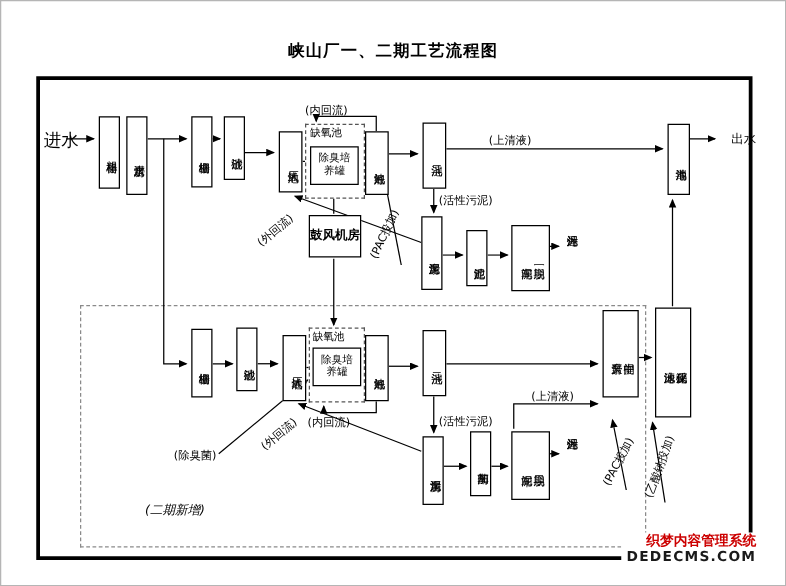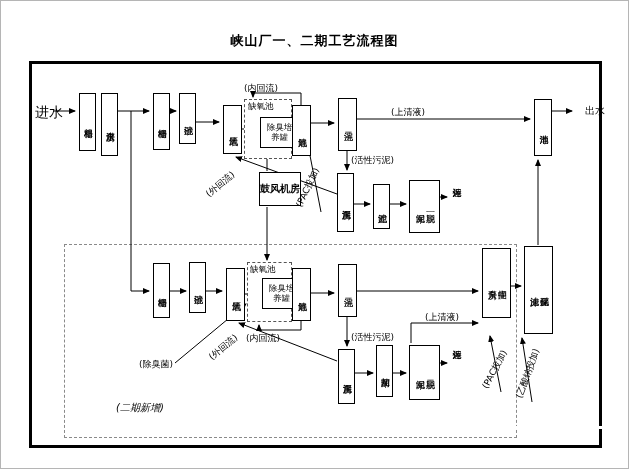--- a/index.html
+++ b/index.html
@@ -23,21 +23,21 @@
   svg.lines { position:absolute; left:0; top:0; pointer-events:none; }
   .vbox {
     position:absolute; box-sizing:border-box; border:1px solid #000; background:#fff;
     writing-mode:vertical-rl; text-orientation:upright;
     font-size:9px; line-height:1.1; white-space:pre-line; text-align:center;
     display:flex; align-items:center; justify-content:center;
   }
   .hbox {
     position:absolute; box-sizing:border-box; border:1px solid #000; background:#fff;
     font-size:8.5px; line-height:1.15; text-align:center;
-    display:flex; align-items:center; justify-content:center;margin-left:12px;
+    display:flex; align-items:center; justify-content:center;
   }
   .dgroup {
     position:absolute; box-sizing:border-box; border:1px dashed #555; background:#fff;
   }
   .lbl { position:absolute; font-size:9px; white-space:nowrap; background:transparent; }
   .vlbl {
     position:absolute; writing-mode:vertical-rl; text-orientation:upright;
     font-size:9px; line-height:1.1;
   }
   .rot { position:absolute; font-size:9px; white-space:nowrap; text-align:center; }
@@ -171,15 +171,17 @@
 
   <div class="vbox" style="left:481px; top:247px; width:29px; height:70px;">中间提
 升泵房</div>
   <div class="vbox" style="left:523px; top:245px; width:29px; height:88px;">反硝化深
 床滤池</div>
   <div class="rot" style="left:464px; top:362px; width:60px; transform:rotate(-62deg);">(PAC投加)</div>
   <div class="rot" style="left:492px; top:366px; width:70px; transform:rotate(-70deg);">(乙酸钠投加)</div>
   <div class="lbl" style="left:115px; top:400px; font-size:10px;font-style:italic;">(二期新增)</div>
 
   <div class="watermark">
+    <div class="wm1">织梦内容管理系统</div>
+    <div class="wm2">DEDECMS.COM</div>
   </div>
 
 </div>
 
 </body></html>

